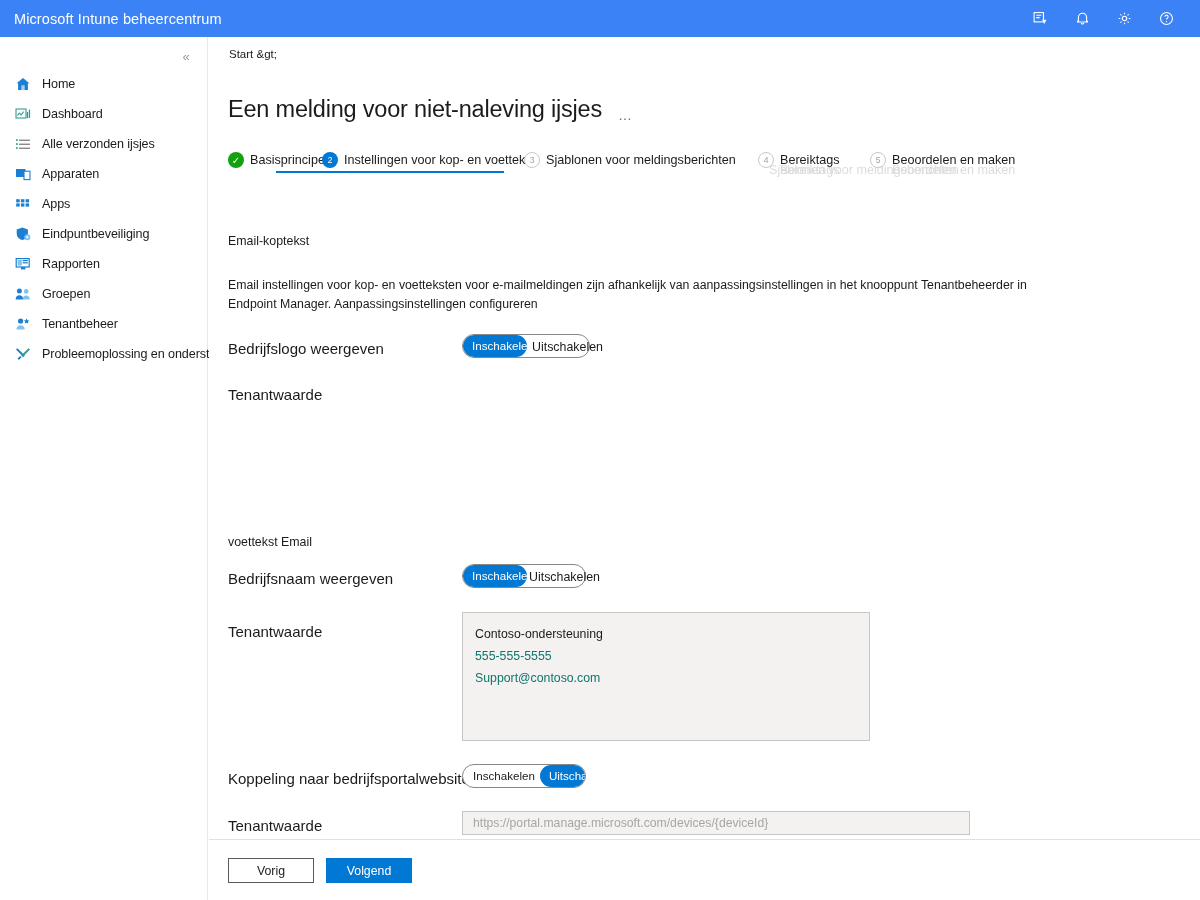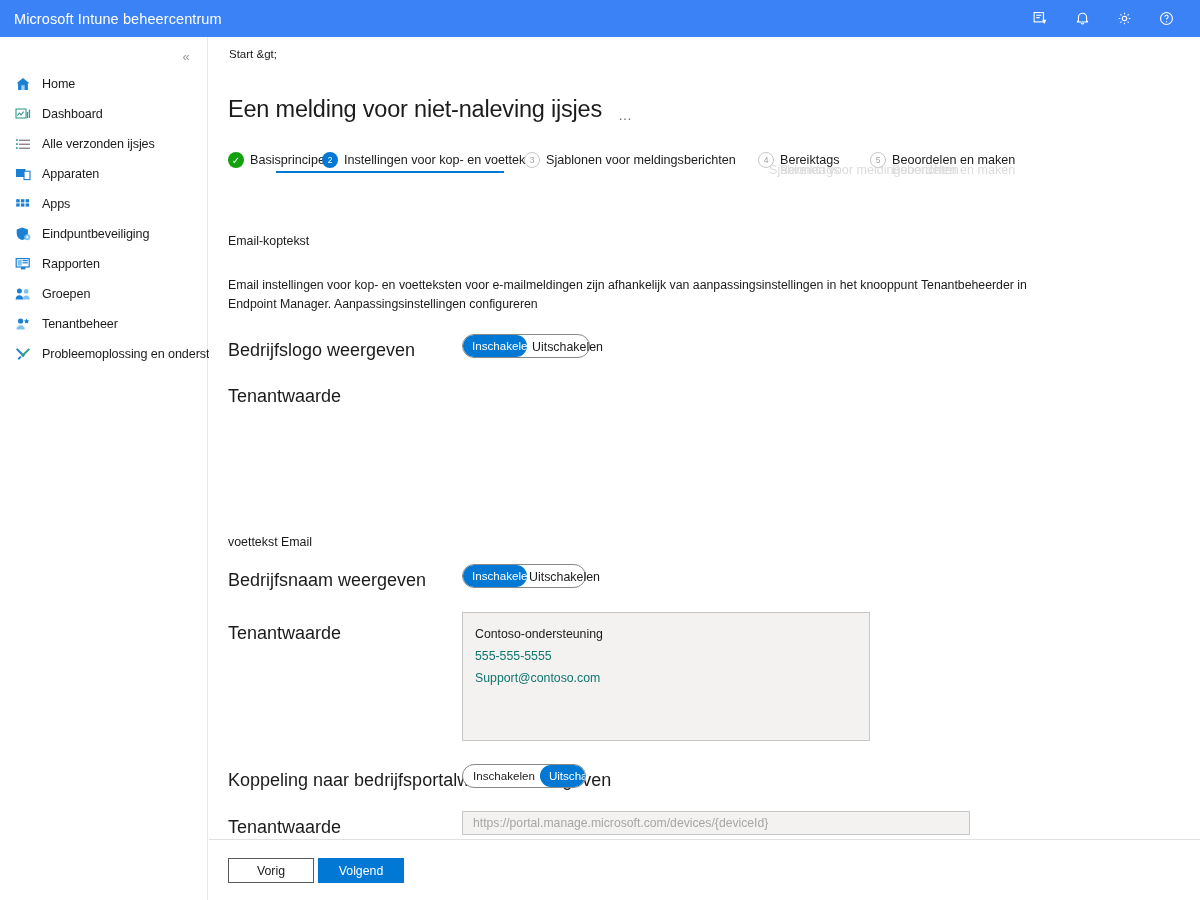--- a/index.html
+++ b/index.html
@@ -107,21 +107,21 @@
   
   .form { position: absolute; left: 0; top: 150px; width: 991px; }
   .section-head {
     position: absolute; font-size: 12.4px; color: #1b1b1b;
   }
   .help-text {
     position: absolute; left: 19px; width: 812px;
     font-size: 12.3px; color: #1b1b1b; line-height: 19px;
   }
   .field-label {
-    position: absolute; font-size: 18px; color: #1b1b1b;
+    position: absolute; font-size: 15px; color: #1b1b1b;
     white-space: nowrap;
   }
 
   
   .toggle {
     position: absolute; height: 24px;
     border: 1px solid #8a8886; border-radius: 12px;
     background: #ffffff; display: flex; align-items: center;
     overflow: hidden;
   }
@@ -155,21 +155,21 @@
   }
   .input-ph { font-size: 12.2px; color: #a6a6a6; white-space: nowrap; }
 
   
   .footer-divider {
     position: absolute; left: 0; top: 802px; width: 991px;
     height: 1px; background: #e1e1e1;
   }
   .footer {
     position: absolute; left: 19px; top: 821px;
-    display: flex; gap: 4px; align-items: center;
+    display: flex; gap: 12px; align-items: center;
   }
   .btn {
     height: 25px; min-width: 86px; font-size: 12.3px;
     display: flex; align-items: center; justify-content: center;
     padding: 0 14px;
   }
   .btn-secondary { background: #ffffff; border: 1px solid #5a5a5a; color: #1b1b1b; }
   .btn-primary { background: #0078d4; border: 1px solid #0078d4; color: #ffffff; }
 </style>
 </head>

